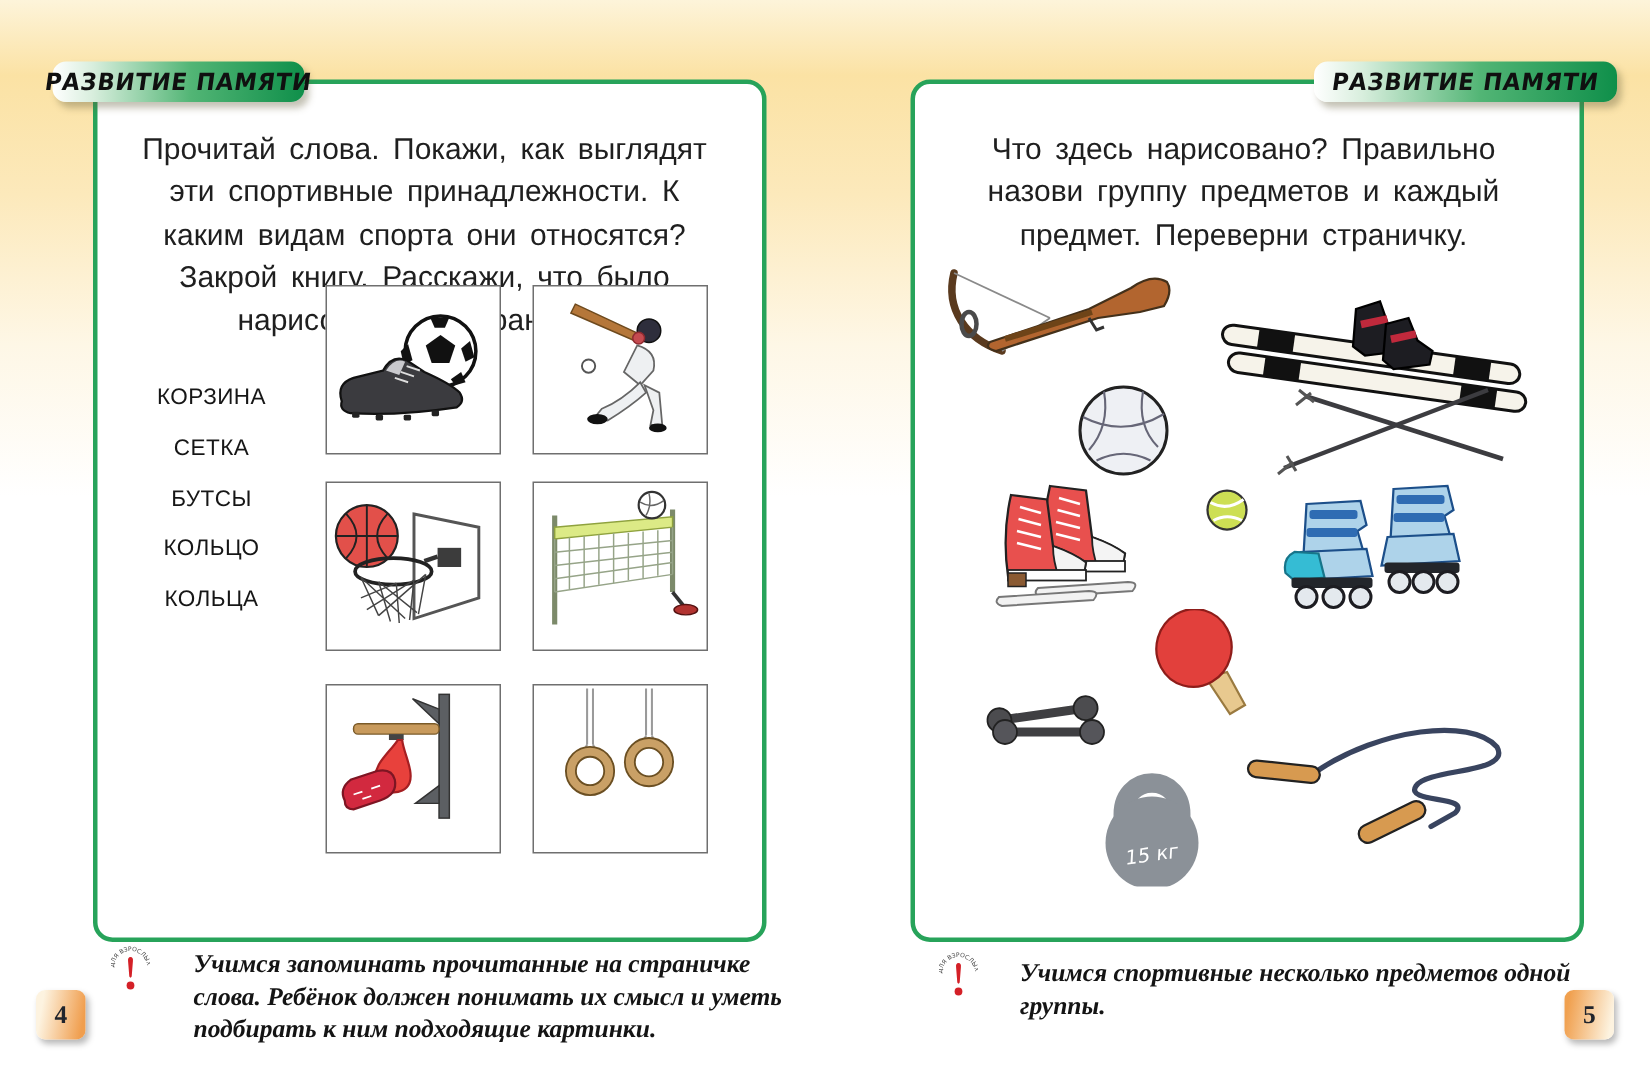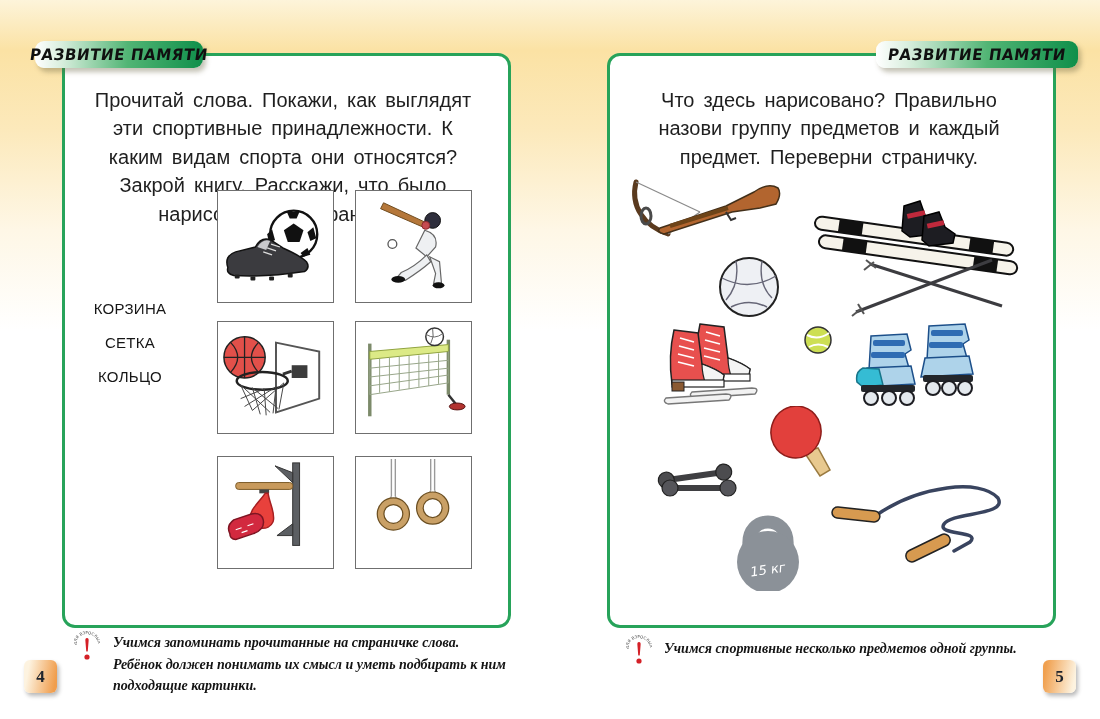--- a/index.html
+++ b/index.html
@@ -17,45 +17,47 @@
     letter-spacing:.6px;color:#101010;transform:skewX(-8deg) scaleY(1.05);white-space:nowrap;}
   .badge-l{left:35px;top:41px;width:168px;}
   .badge-r{left:876px;top:41px;width:202px;}
   .instr{position:absolute;text-align:center;color:#1f1f1f;font-size:20px;line-height:1.42;word-spacing:3.5px;}
   .words{position:absolute;display:flex;flex-direction:column;text-align:center;}
   .words span{line-height:33.8px;font-size:15px;letter-spacing:.3px;color:#161616;}
   .pbox{position:absolute;width:117px;height:113px;background:#fff;border:1.5px solid #6f6f6f;box-sizing:border-box;}
   .pbox svg{width:100%;height:100%;display:block;}
   .ill{position:absolute;}
   .foot{position:absolute;font-family:"Liberation Serif",serif;font-style:italic;font-weight:bold;
-    font-size:14px;line-height:21.5px;color:#141414;}
+    font-size:17px;line-height:21.5px;color:#141414;margin-left:16px;}
   .fnicon{position:absolute;width:26px;height:31px;}
   .pagenum{position:absolute;width:33px;height:33px;border-radius:6px;
     box-shadow:2px 3px 4px rgba(0,0,0,.28);display:flex;align-items:center;justify-content:center;
     font-family:"Liberation Serif",serif;font-weight:bold;font-size:17px;color:#20242c;}
   .pn-l{background:linear-gradient(100deg,#fdf3e0 15%,#f09e4e 90%);}
   .pn-r{background:linear-gradient(100deg,#f0a04f 10%,#fdf3e0 90%);}
 </style>
 </head>
 <body>
 
 <div class="stage">
 
   <div class="panel panel-left"></div>
 
   <div class="hdr-badge badge-l">
     <span>РАЗВИТИЕ ПАМЯТИ</span>
   </div>
 
   <div class="instr" style="left:82px;top:86px;width:402px;">Прочитай слова. Покажи, как выглядят эти спортивные принадлежности. К каким видам спорта они относятся? Закрой книгу. Расскажи, что было нарисовано на страничке.</div>
 
-  <div class="words" style="left:70px;top:248px;width:120px;margin-top:44px;">
+  <div class="words" style="left:81px;top:248px;width:120px;">
     <span>КОРЗИНА</span>
     <span>СЕТКА</span>
+    <span>БУТСЫ</span>
     <span>КОЛЬЦО</span>
+    <span>КОЛЬЦА</span>
   </div>
 
   <div class="pbox" style="left:217px;top:190px;">
     <svg viewBox="0 0 117 113">
       <circle cx="77" cy="44" r="24" fill="#fff" stroke="#111" stroke-width="2.4"></circle>
       <polygon points="77,33 87,40 83,52 71,52 67,40" fill="#111"></polygon>
       <polygon points="70,21 83,21 80,28 73,28" fill="#111"></polygon>
       <polygon points="97,37 100,48 94,51 91,42" fill="#111"></polygon>
       <polygon points="84,63 91,58 94,65 87,67" fill="#111"></polygon>
       <polygon points="55,39 58,50 52,53 50,44" fill="#111"></polygon>

